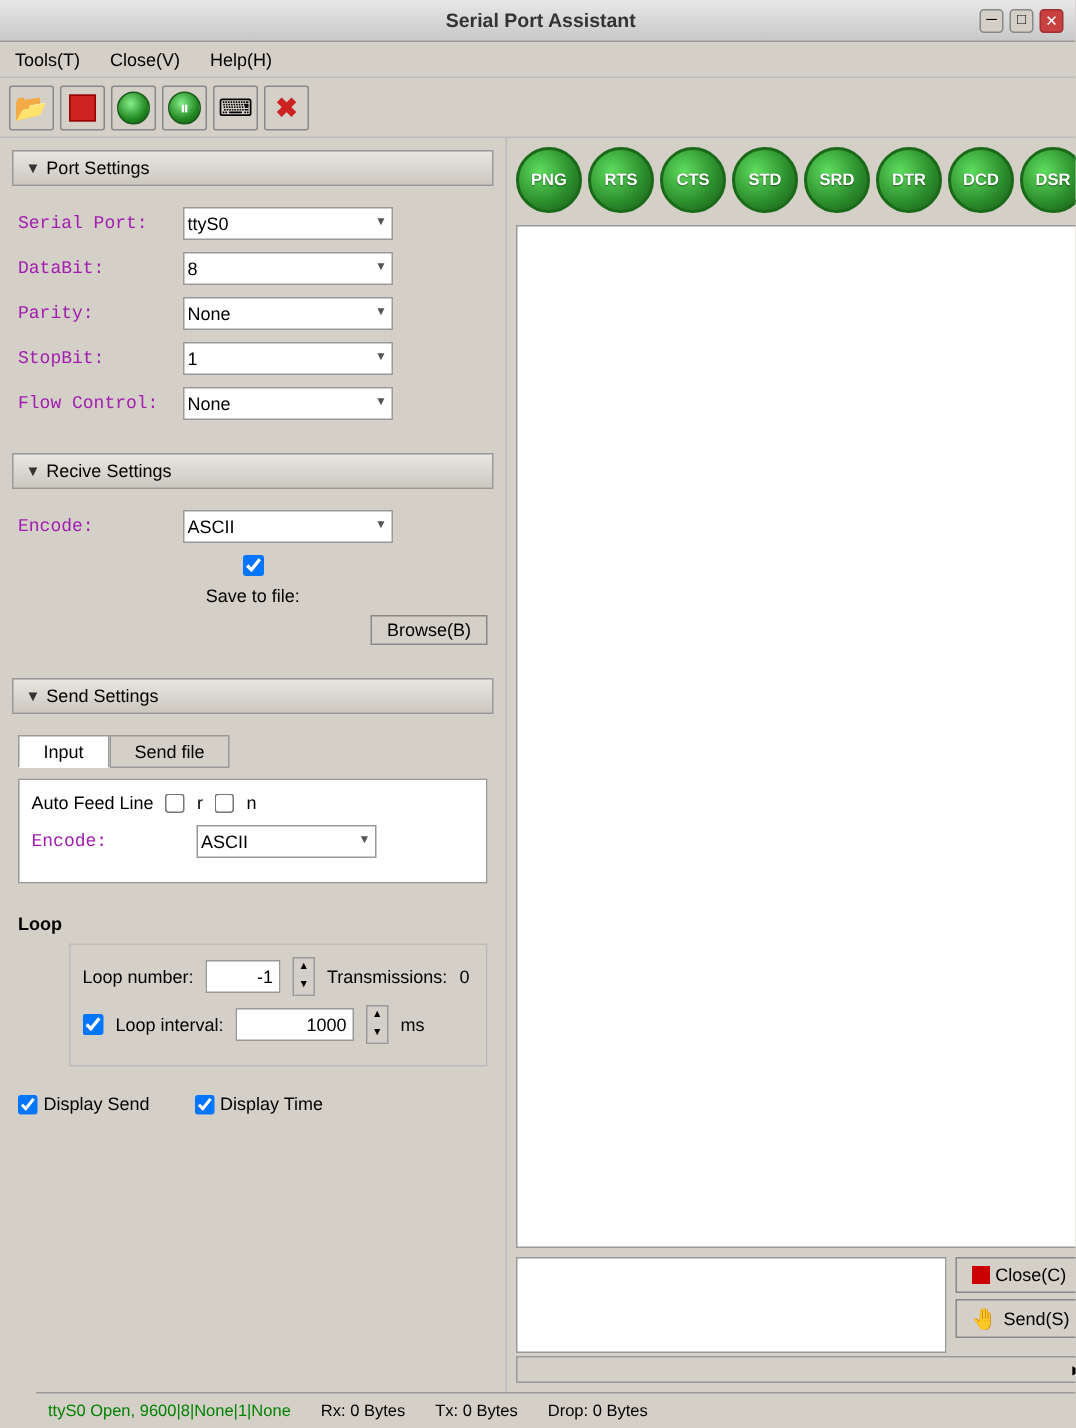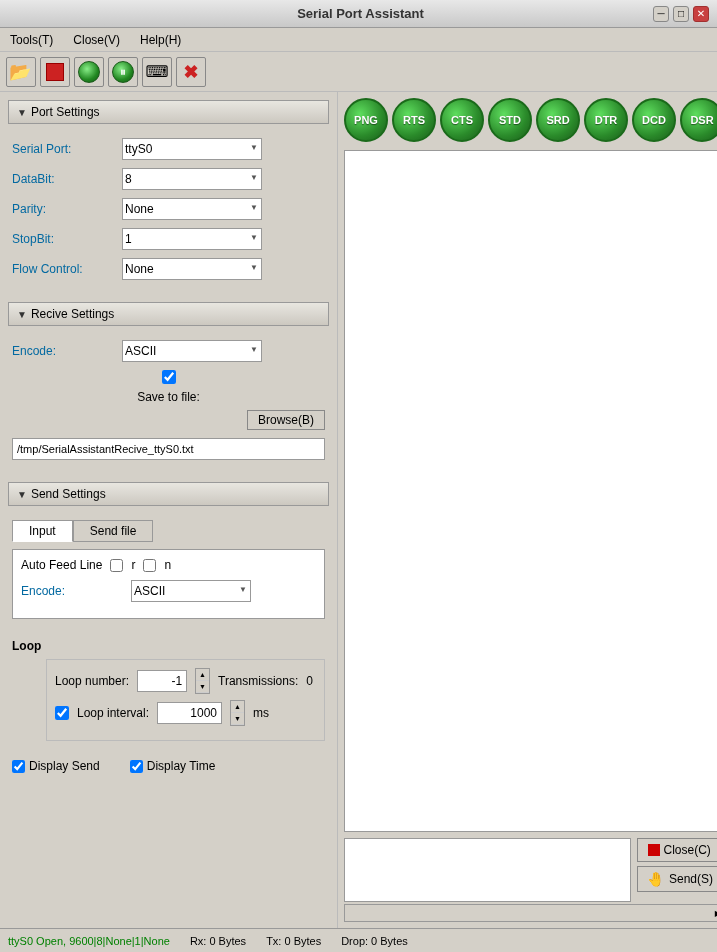--- a/index.html
+++ b/index.html
@@ -97,21 +97,21 @@
     
     .settings-group {
       background: #d4d0c8;
       padding: 6px 4px;
       margin-bottom: 8px;
     }
     .form-row {
       display: flex; align-items: center; margin-bottom: 8px;
     }
     .form-label {
-      width: 110px; font-size: 12px; color: #0369a1;
+      width: 110px; font-size: 12px; color: #a21caf; font-family: Liberation Mono, monospace;
     }
     .form-select {
       width: 140px; height: 22px;
       border: 1px solid #999;
       background: white;
       font-size: 12px;
       padding: 1px 2px;
       appearance: none;
       -webkit-appearance: none;
       position: relative;
@@ -259,20 +259,21 @@
     }
     .scroll-arrow { font-size: 8px; cursor: pointer; }
     
     .status-bar {
       background: #d4d0c8;
       border-top: 1px solid #999;
       padding: 3px 8px;
       display: flex; gap: 20px;
       height: 24px; align-items: center;
       font-size: 11px;
+      margin-left: 24px;
     }
     .status-text { color: #008000; }
   </style>
 </head>
 <body>
 
 <div class="title-bar">
   <div style="width:60px"></div>
   <div class="title-bar-title">Serial Port Assistant</div>
   <div class="title-bar-controls">
@@ -373,21 +374,20 @@
           <select class="form-select">
             <option>ASCII</option>
           </select>
         </div>
       </div>
       <div class="save-row">
         <input type="checkbox" checked="" style="width: 14px; height: 14px;">
         <span>Save to file:</span>
         <button class="browse-btn" style="margin-left:auto;">Browse(B)</button>
       </div>
-      <input type="text" class="file-path-input" value="/tmp/SerialAssistantRecive_ttyS0.txt" style="">
     </div>
 
     <div class="section-header">
       <span class="arrow">▼</span>
       <span>Send Settings</span>
     </div>
 
     <div class="settings-group">
       <div class="tabs">
         <div class="tab active">Input</div>
@@ -422,21 +422,21 @@
           <div class="spin-btn">
             <span>▲</span>
             <span>▼</span>
           </div>
           <span>Transmissions:</span>
           <span>0</span>
         </div>
         <div class="loop-row">
           <input type="checkbox" checked="" style="width: 14px; height: 14px;">
           <span>Loop interval:</span>
-          <input type="text" class="loop-input" style="width: 65px;" value="1000">
+          <input type="text" class="loop-input" style="width: 79px;" value="1000">
           <div class="spin-btn">
             <span>▲</span>
             <span>▼</span>
           </div>
           <span>ms</span>
         </div>
       </div>
     </div>
 
     <div class="bottom-checkboxes" style="margin-top:8px;">

